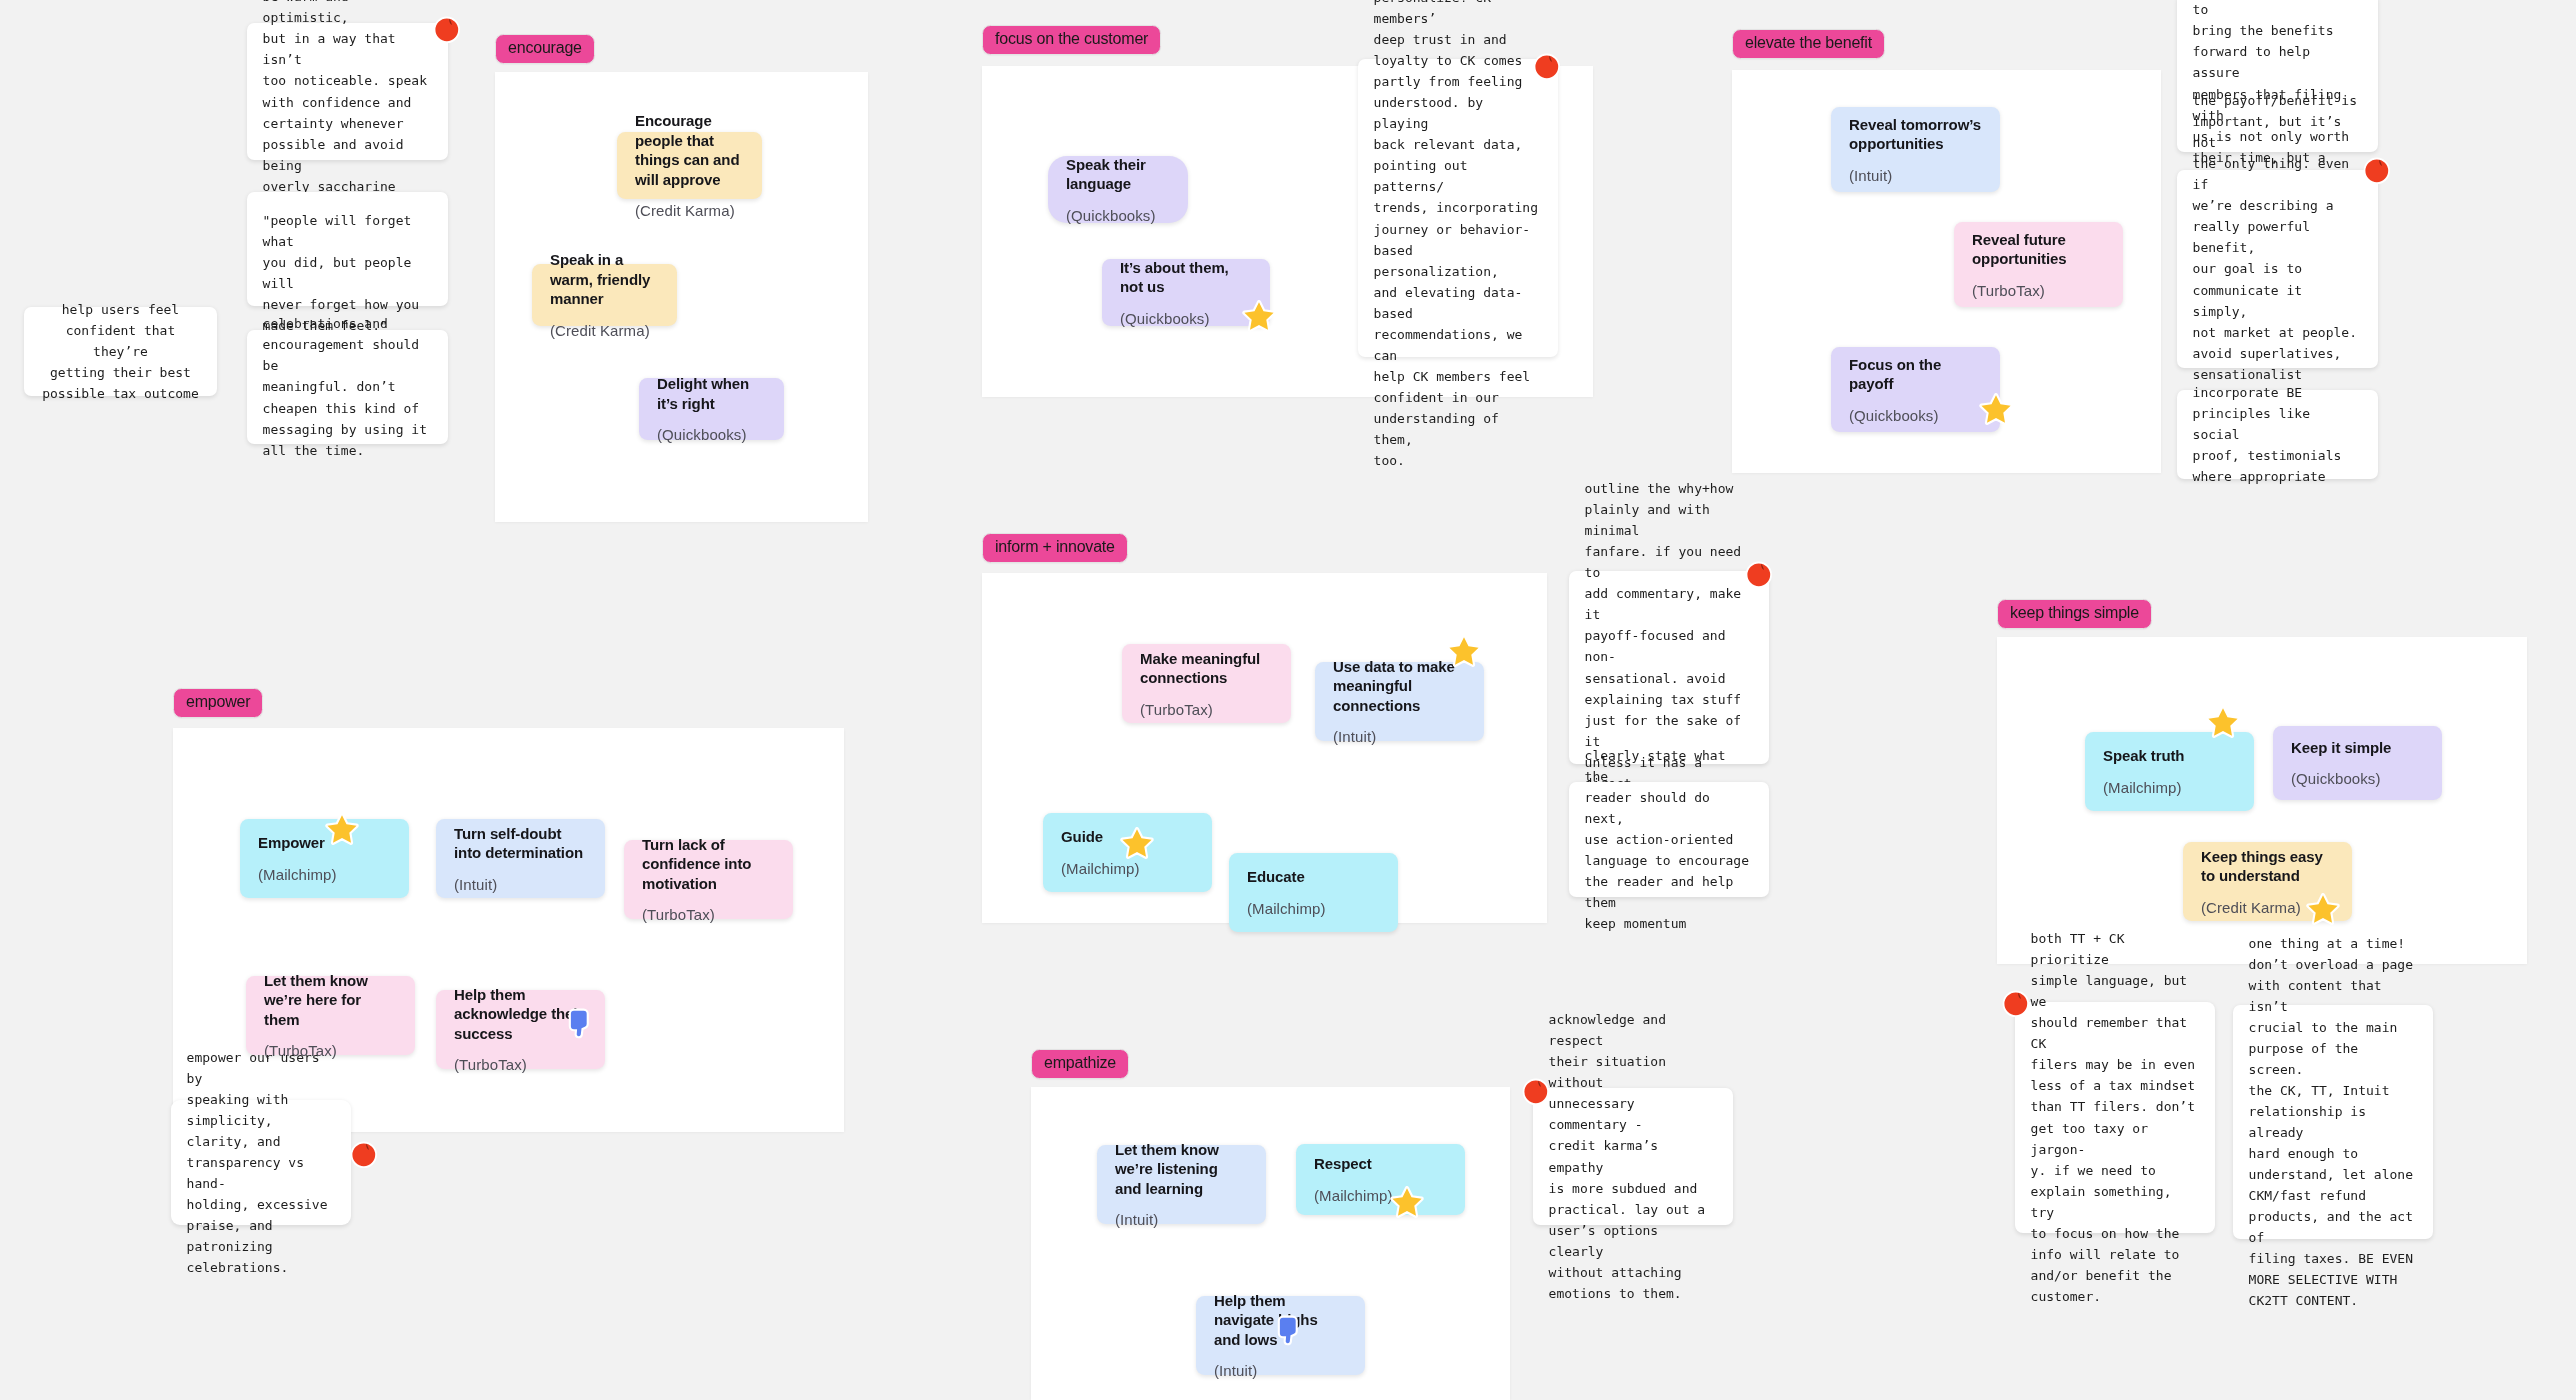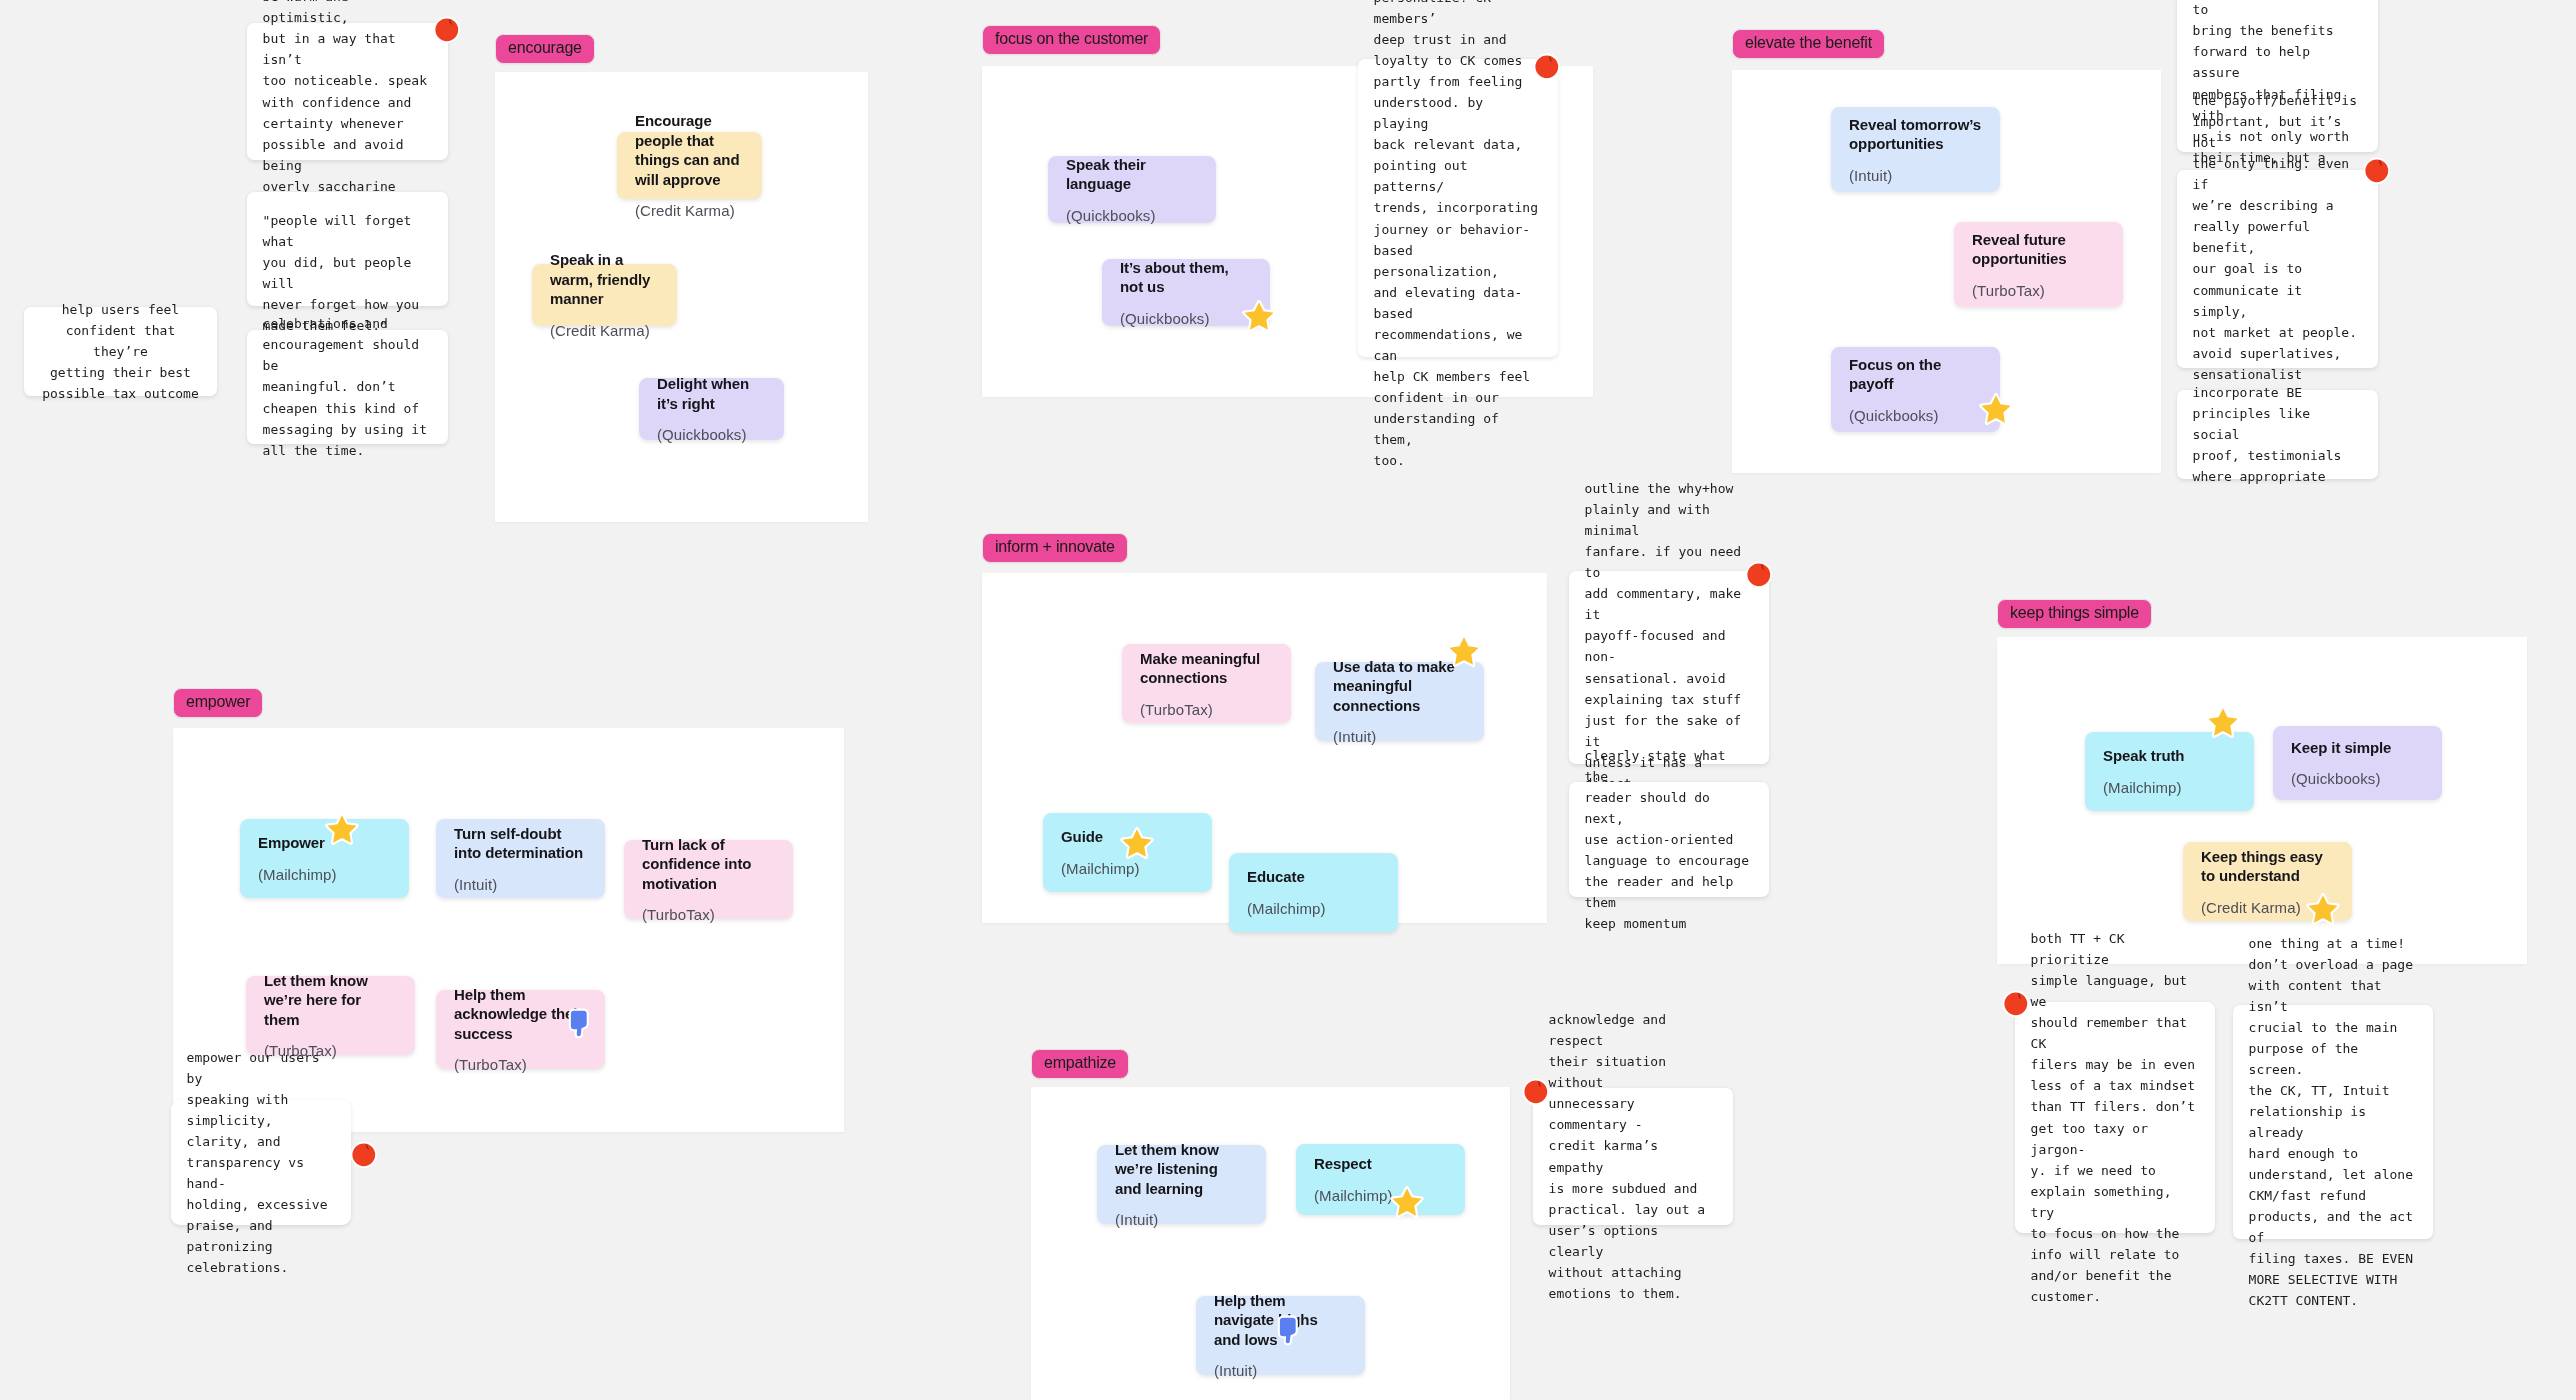--- a/index.html
+++ b/index.html
@@ -173,21 +173,21 @@
     <div class="sticky c-purple" style="left:144px; top:344px; width:145px; height:62px;">
       <div class="title">Delight when it’s right</div>
       <div class="source">(Quickbooks)</div>
     </div>
   </div>
 
   <div class="frame" style="left:982px; top:25px; width:744px; height:372px;padding-left:24px;">
     <div class="frame-title">focus on the customer</div>
     <div class="frame-body" style="top:41px; width:611px; height:331px;"></div>
 
-    <div class="sticky c-purple" style="left:66px; top:131px; width:168px; height:67px;">
+    <div class="sticky c-purple" style="left:66px; top:131px; width:140px; height:67px;border-radius:19px;">
       <div class="title">Speak their language</div>
       <div class="source">(Quickbooks)</div>
     </div>
 
     <div class="sticky c-purple" style="left:120px; top:234px; width:168px; height:67px;">
       <div class="title">It’s about them, not us</div>
       <div class="source">(Quickbooks)</div>
     </div>
   </div>
   <div class="sticker" style="left:1242px; top:300px;">

